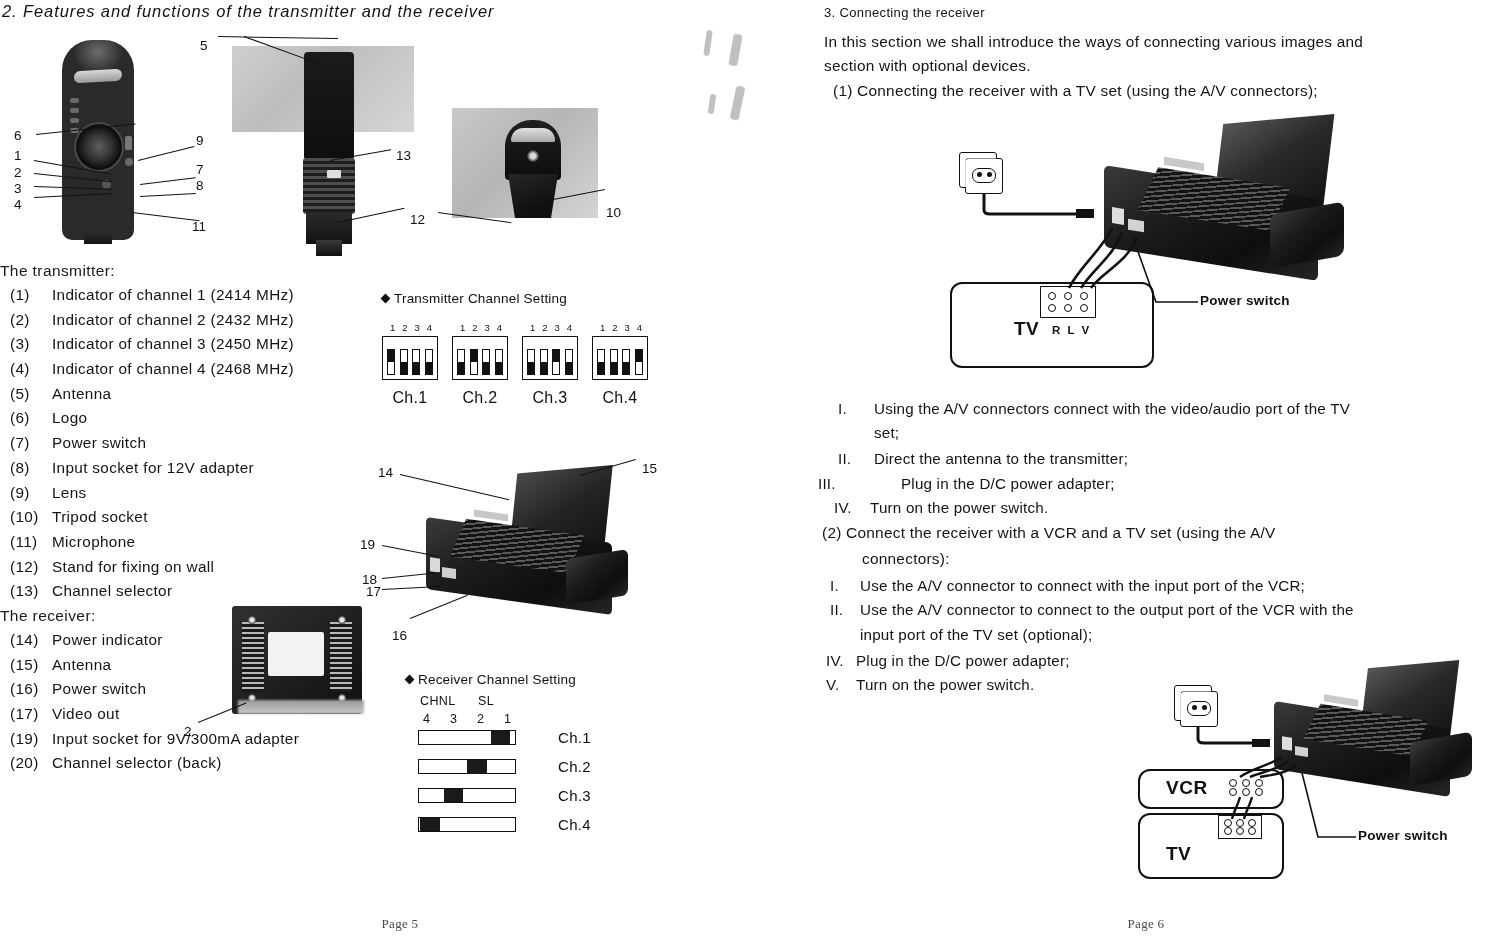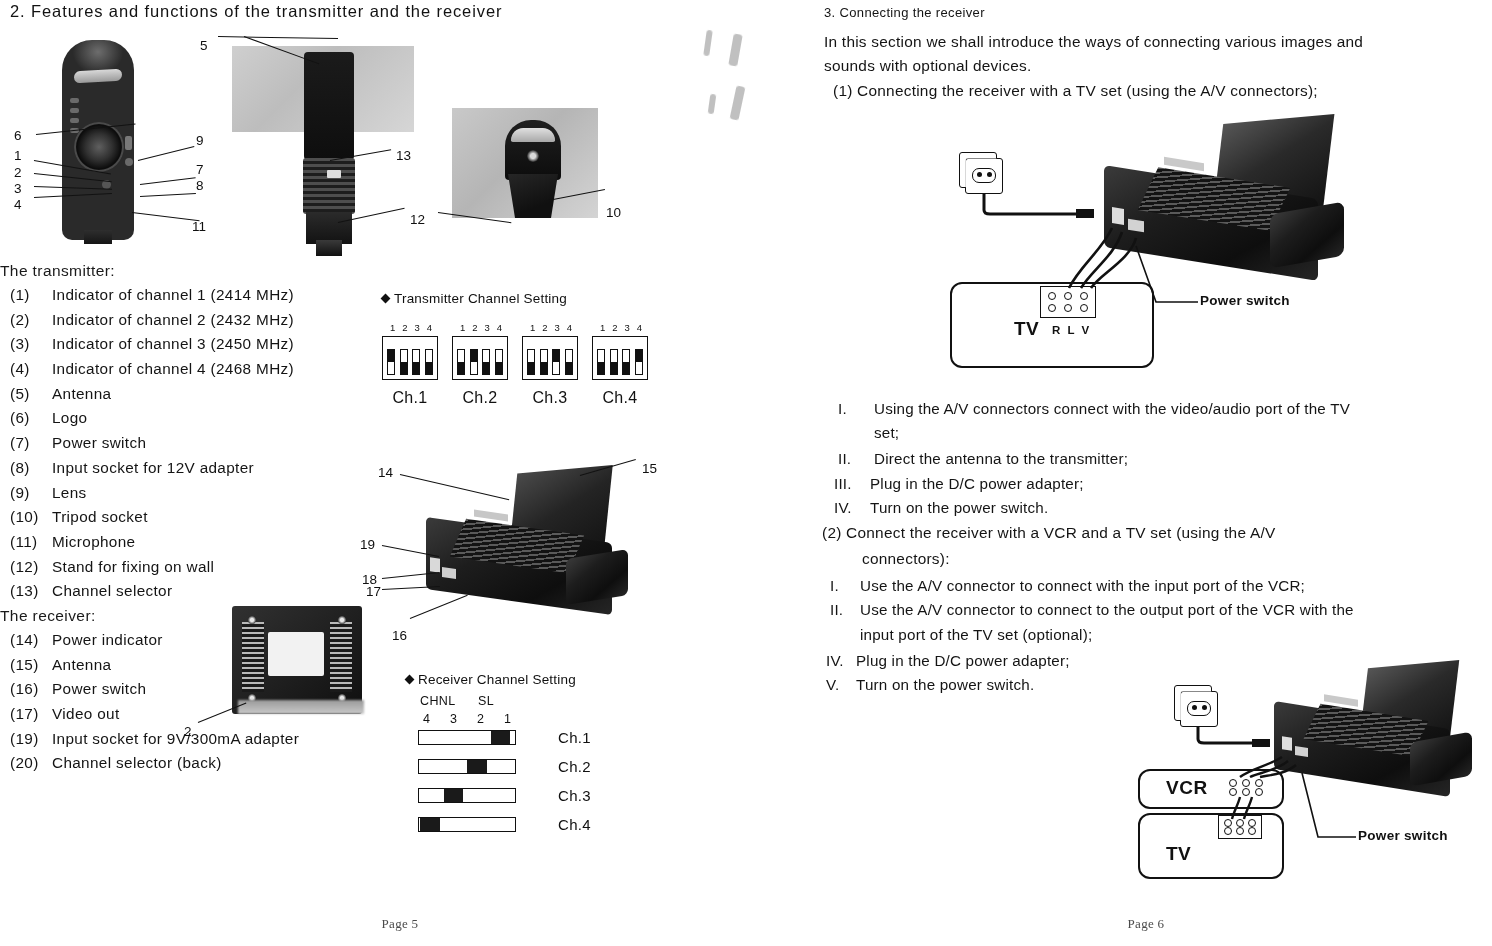--- a/index.html
+++ b/index.html
@@ -43,21 +43,21 @@
     color: #121212;
     white-space: nowrap;
   }
   .body-line {
     font-size: 13px;
     letter-spacing: .35px;
     color: #141414;
   }
 
   
-  #l-title { position: absolute; left: 10px;  top: 2px; }
+  #l-title { position: absolute; left: 2px;  top: 2px; font-style: italic; }
 
   
   #tx-photos {
     position: absolute;
     left: 0; top: 22px;
     width: 700px; height: 238px;
   }
 
   .photo { position: absolute; }
 
@@ -786,21 +786,21 @@
       </div>
   </div>
 
   <div class="page-footer">Page 5</div>
 </div>
 
 <div class="page" id="page-right">
 
   <div class="body-line" id="r-title">3. Connecting the receiver</div>
   <div class="r-para" style="left:24px; top:33px">In this section we shall introduce the ways of connecting various images and</div>
-  <div class="r-para" style="left:24px; top:57px">sounds with optional devices.</div>
+  <div class="r-para" style="left:24px; top:57px">section with optional devices.</div>
   <div class="r-para" style="left:33px; top:82px">(1)  Connecting the receiver with a TV set (using the A/V connectors);</div>
 
   <div class="diagram" id="diag-tv" style="left:140px; top:110px; width:470px; height:268px;">
 
     <div class="adapter" style="left:25px; top:48px;">
       <span class="socket"></span>
     </div>
 
     <svg style="position:absolute; left:0; top:0; width:470px; height:268px; overflow:visible;">
       <path d="M44,84 L44,100 Q44,104 50,104 L136,104 L150,103" stroke="#111" stroke-width="3" fill="none"></path>
@@ -843,21 +843,21 @@
     <span class="rn">I.</span>
     <span>Using the A/V connectors connect with the video/audio port of the TV</span>
   </div>
   <div class="r-item" style="left:74px; top:424px;">
     <span>set;</span>
   </div>
   <div class="r-item" style="left:38px; top:450px;">
     <span class="rn">II.</span>
     <span>Direct the antenna to the transmitter;</span>
   </div>
-  <div class="r-item" style="left:34px; top:475px;">
+  <div class="r-item" style="left:18px; top:475px;gap:47px;">
     <span class="rn">III.</span>
     <span>Plug in the D/C power adapter;</span>
   </div>
   <div class="r-item" style="left:34px; top:499px;">
     <span class="rn">IV.</span>
     <span>Turn on the power switch.</span>
   </div>
 
   <div class="r-para" style="left:22px; top:524px;">(2)  Connect the receiver with a VCR and a TV set (using the A/V</div>
   <div class="r-para" style="left:62px; top:550px;">connectors):</div>

